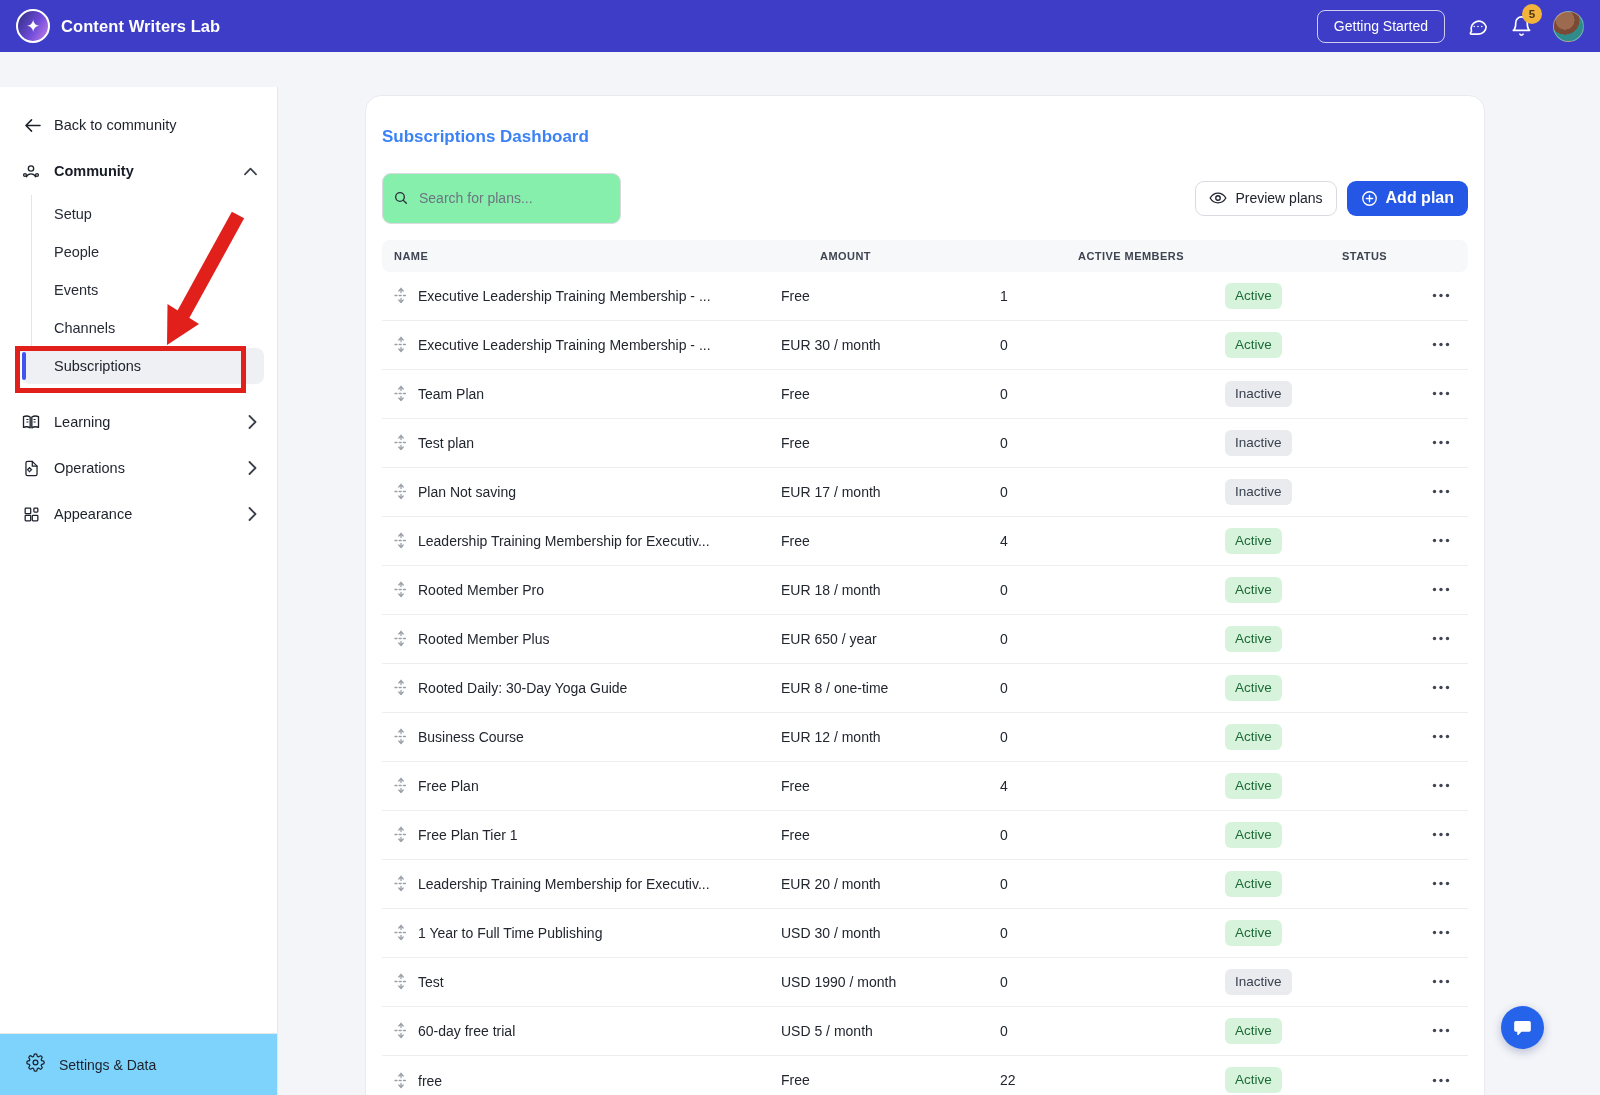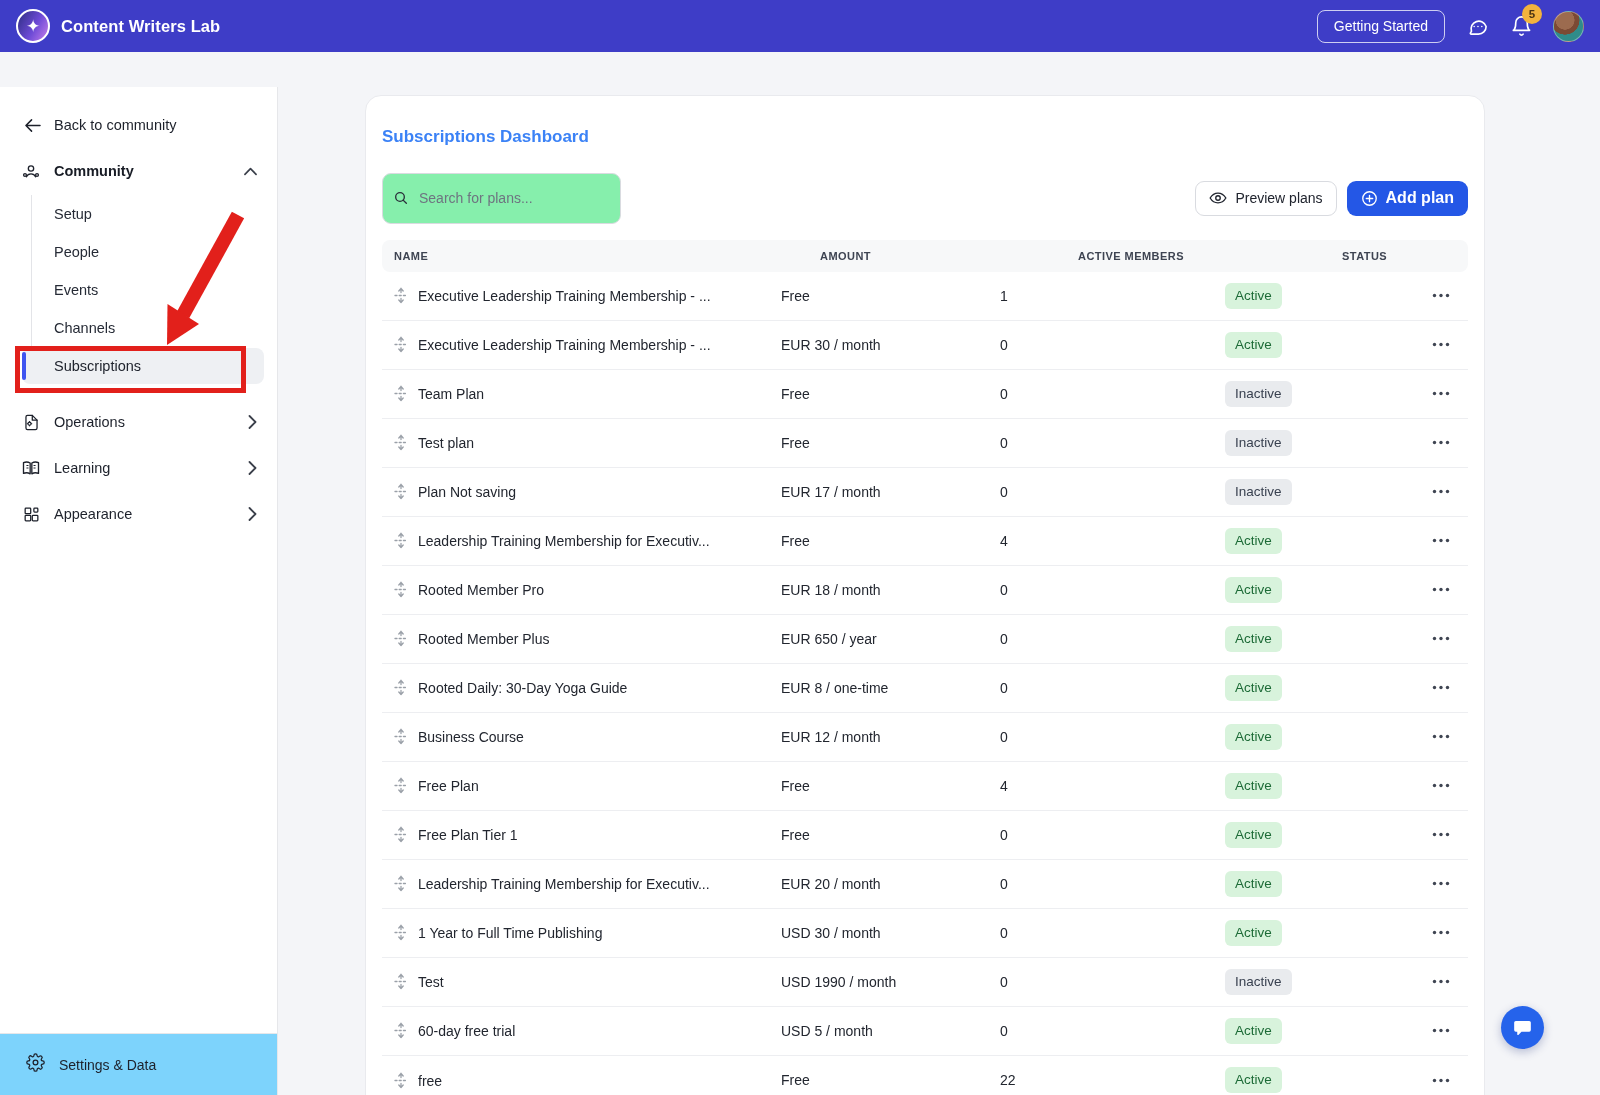--- a/index.html
+++ b/index.html
@@ -162,42 +162,42 @@
       <div class="subitem">Events</div>
       <div class="subitem">Channels</div>
       <div class="subitem-active-wrap">
         <div class="subitem-active">Subscriptions</div>
       </div>
     </div>
 
     <div class="nav-group">
       <div class="nav-item">
         <span class="s-icon">
+          <svg width="20" height="20" viewBox="0 0 24 24" fill="none" stroke="#1d212b" stroke-width="1.6" stroke-linecap="round" stroke-linejoin="round">
+            <path d="M3 5.5C5.5 4.5 8.5 4.5 11 6v13c-2.5-1.5-5.5-1.5-8-.5zM21 5.5c-2.5-1-5.5-1-8 .5v13c2.5-1.5 5.5-1.5 8-.5z"></path>
+            <path d="M7 9h1.5M7 12h1.5M15.5 9H17M15.5 12H17" stroke-width="1.2"></path>
+          </svg>
+        </span>
+        <span class="s-label">Learning</span>
+        <span class="chev">
+          <svg width="9" height="14" viewBox="0 0 9 14" fill="none" stroke="#3a3f4a" stroke-width="1.8" stroke-linecap="round" stroke-linejoin="round">
+              <path d="M1.5 1 7.5 7l-6 6"></path>
+            </svg>
+        </span>
+      </div>
+      <div class="nav-item">
+        <span class="s-icon">
           <svg width="19" height="19" viewBox="0 0 24 24" fill="none" stroke="#1d212b" stroke-width="1.6" stroke-linecap="round" stroke-linejoin="round">
             <path d="M13 3H7a2 2 0 0 0-2 2v14a2 2 0 0 0 2 2h10a2 2 0 0 0 2-2V9z"></path>
             <path d="M13 3v6h6"></path>
             <circle cx="9.5" cy="13.5" r="2" stroke-width="1.4"></circle>
             <path d="M9.5 10.6v1M9.5 15.4v1M6.6 13.5h1M11.4 13.5h1" stroke-width="1.2"></path>
           </svg>
         </span>
         <span class="s-label">Operations</span>
-        <span class="chev">
-          <svg width="9" height="14" viewBox="0 0 9 14" fill="none" stroke="#3a3f4a" stroke-width="1.8" stroke-linecap="round" stroke-linejoin="round">
-              <path d="M1.5 1 7.5 7l-6 6"></path>
-            </svg>
-        </span>
-      </div>
-      <div class="nav-item">
-        <span class="s-icon">
-          <svg width="20" height="20" viewBox="0 0 24 24" fill="none" stroke="#1d212b" stroke-width="1.6" stroke-linecap="round" stroke-linejoin="round">
-            <path d="M3 5.5C5.5 4.5 8.5 4.5 11 6v13c-2.5-1.5-5.5-1.5-8-.5zM21 5.5c-2.5-1-5.5-1-8 .5v13c2.5-1.5 5.5-1.5 8-.5z"></path>
-            <path d="M7 9h1.5M7 12h1.5M15.5 9H17M15.5 12H17" stroke-width="1.2"></path>
-          </svg>
-        </span>
-        <span class="s-label">Learning</span>
         <span class="chev">
           <svg width="9" height="14" viewBox="0 0 9 14" fill="none" stroke="#3a3f4a" stroke-width="1.8" stroke-linecap="round" stroke-linejoin="round">
               <path d="M1.5 1 7.5 7l-6 6"></path>
             </svg>
         </span>
       </div>
       <div class="nav-item">
         <span class="s-icon">
           <svg width="19" height="19" viewBox="0 0 24 24" fill="none" stroke="#1d212b" stroke-width="1.6" stroke-linejoin="round">
             <rect x="4" y="4" width="7" height="7" rx="1"></rect>

